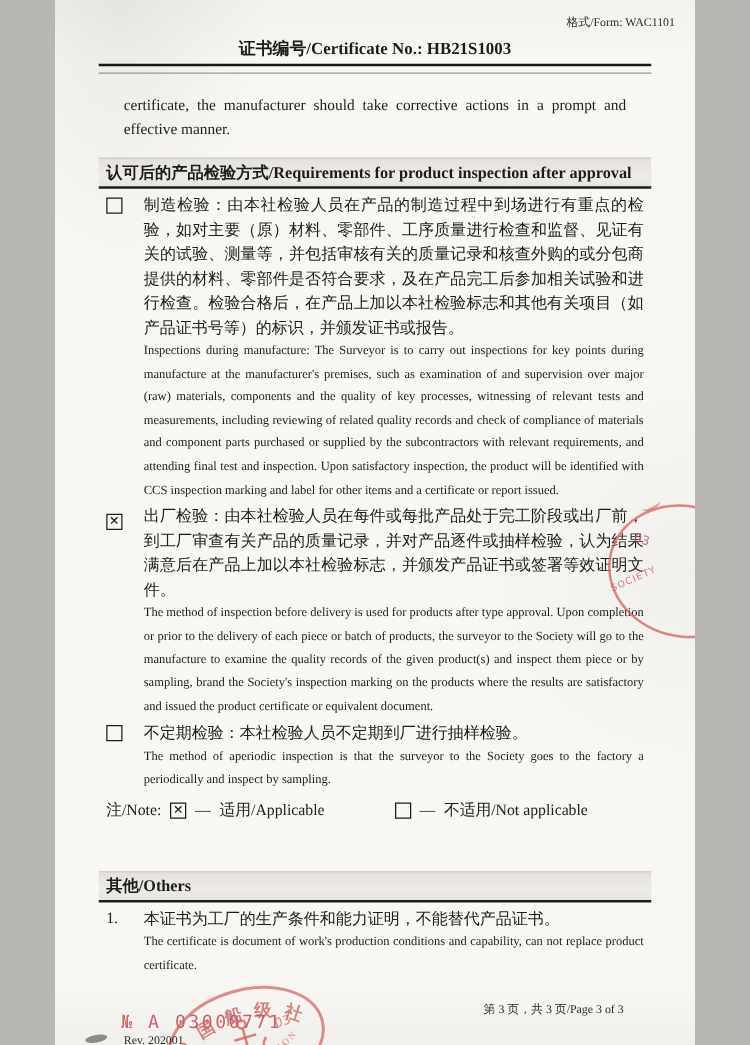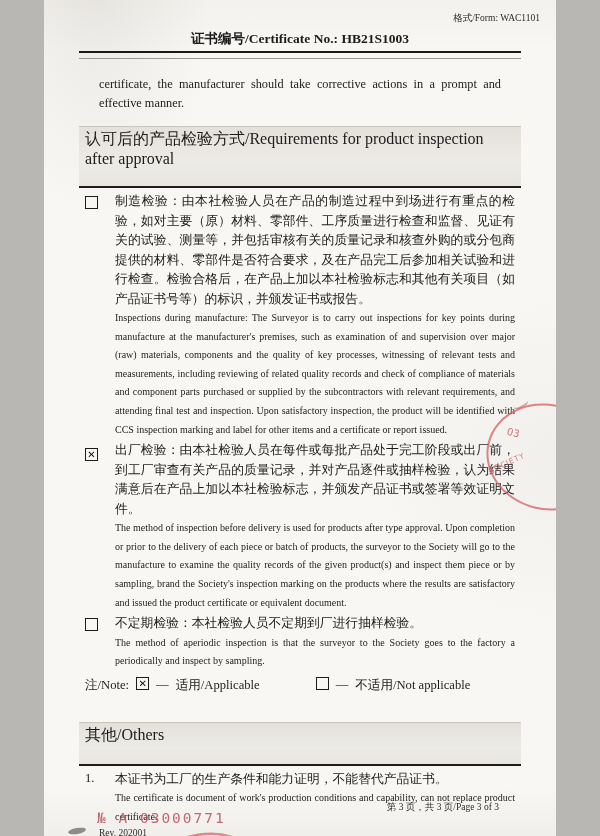--- a/index.html
+++ b/index.html
@@ -38,25 +38,25 @@
     height:0;
   }
   .intro{
     margin-top:16px;
     font-size:12.3px;line-height:18.5px;
     text-align:justify;
   }
 
   .section-band{
     margin:14px -20px 4px -20px;
-    padding:2px 6px 18px 6px;
+    padding:2px 6px 2px 6px;
     background:linear-gradient(180deg,#e4e1db 0%,#edebe6 60%,#e8e5df 100%);
     border-top:1px solid #c9c5bd;
     border-bottom:2px solid #1d1d1d;
-    font-weight:normal;font-size:16px;
+    font-weight:bold;font-size:13px;
   }
 
   .check-item{display:flex;margin:2px -14px 0 -14px;}
   .cb-col{flex:0 0 30px;padding-top:3px;}
   .checkbox{
     display:inline-block;width:11px;height:11px;
     border:1.4px solid #1c1c1c;
     font-size:10px;line-height:11px;text-align:center;
     font-family:"DejaVu Sans",sans-serif;
     color:#111;
@@ -64,23 +64,23 @@
   .item-body{flex:1;}
   .zh-par{
     font-size:12.8px;line-height:19.5px;
     text-align:justify;margin:0;
   }
   .en-par{
     font-size:10px;line-height:18.6px;
     text-align:justify;margin:0;
   }
   .note-line{
-    margin:6px -14px 0 -14px;
+    margin:6px -14px 12px -14px;
     font-size:12.6px;
-    display:flex;gap:7px;
+    display:flex;align-items:center;gap:7px;
   }
   .note-line .spacer{width:42px;}
 
   .others-item{display:flex;margin:2px -14px 0 -14px;}
   .num-col{flex:0 0 30px;padding-top:1px;font-size:12.6px;}
 
   .stamp-wrap{
     position:relative;
     margin:14px 0 0 6px;
     width:260px;height:110px;

